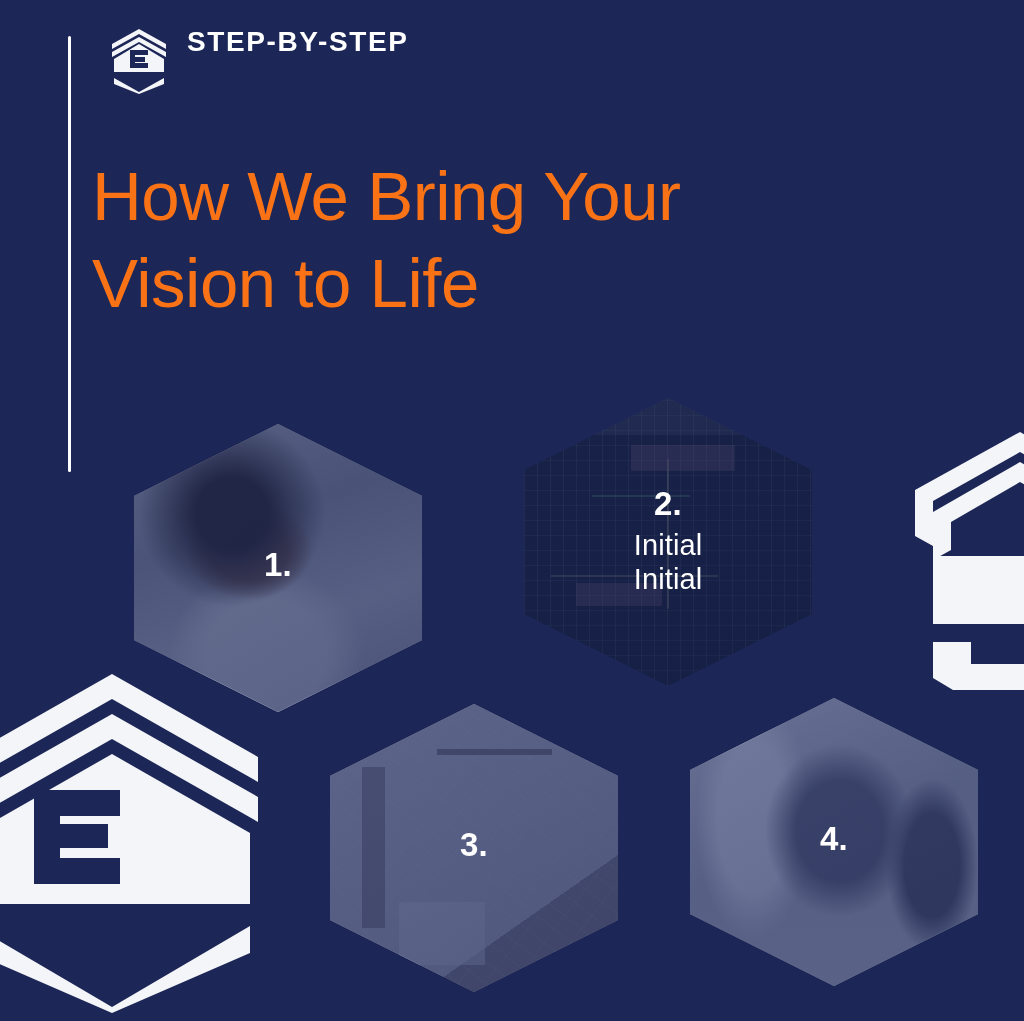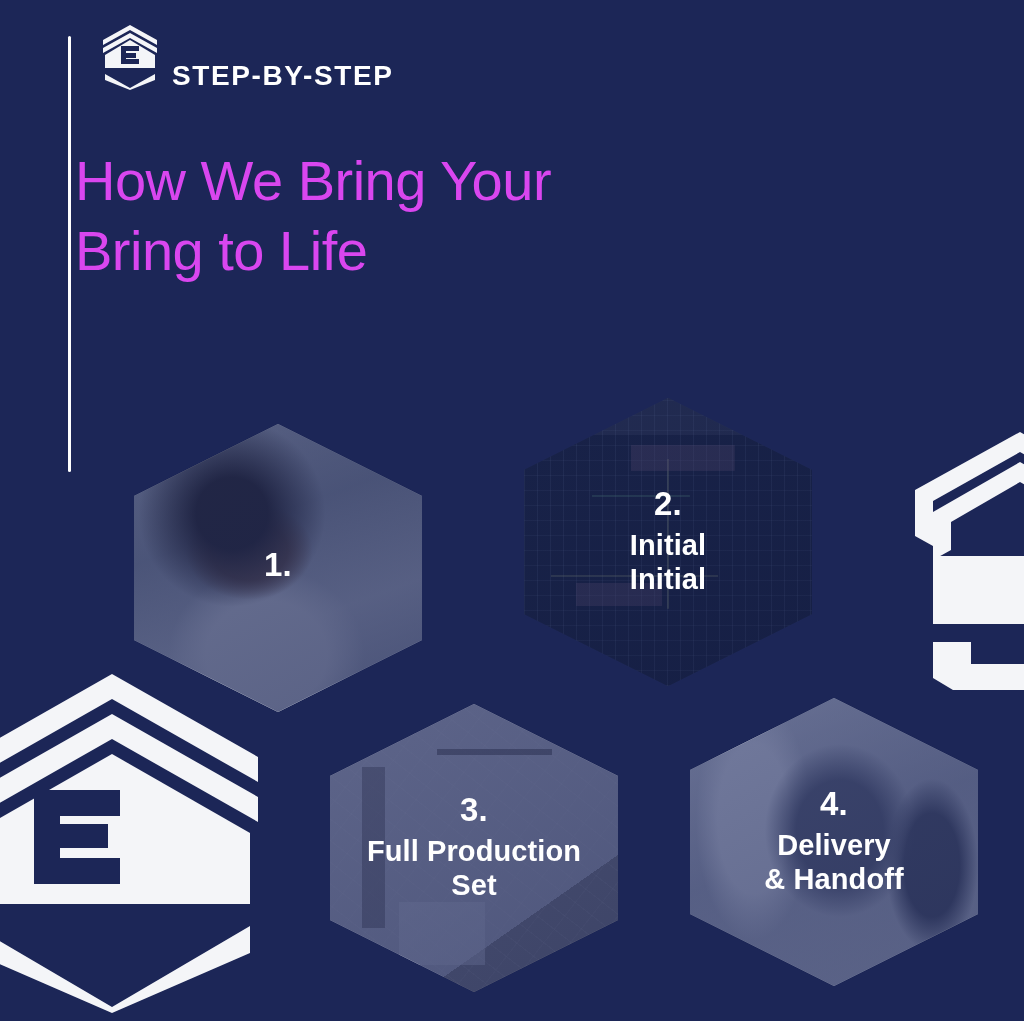--- a/index.html
+++ b/index.html
@@ -16,32 +16,32 @@
   .deco{position:absolute;pointer-events:none;}
   .deco-bl{left:-38px;top:668px;width:300px;height:345px;}
   .deco-r{left:905px;top:428px;width:230px;height:262px;}
 
   
   .accent-line{
     position:absolute;left:68px;top:36px;width:3px;height:436px;
     background:#ffffff;border-radius:2px;
   }
   .header-row{
-    position:absolute;left:100px;top:28px;
-    display:flex;align-items:flex-end;gap:12px;height:62px;
+    position:absolute;left:109px;top:28px;
+    display:flex;align-items:flex-start;gap:18px;height:62px;
   }
   .brand-mark{width:60px;height:66px;flex:0 0 auto;}
   .eyebrow{
     color:#ffffff;font-size:28px;font-weight:bold;
     letter-spacing:1.6px;white-space:nowrap;line-height:1;
   }
   .title{
-    position:absolute;left:75px;top:108px;width:880px;
-    color:#d946ef;
-    font-size:56px;line-height:1.26;font-weight:300;
+    position:absolute;left:92px;top:108px;width:880px;
+    color:#f97316;
+    font-size:69px;line-height:1.26;font-weight:300;
     letter-spacing:-0.5px;
     font-stretch:semi-condensed;
   }
   .title .ln{display:block;}
 
   
   .hex{
     position:absolute;
     -webkit-clip-path:polygon(50% 0%,100% 25%,100% 75%,50% 100%,0% 75%,0% 25%);
     clip-path:polygon(50% 0%,100% 25%,100% 75%,50% 100%,0% 75%,0% 25%);
@@ -53,21 +53,21 @@
     position:absolute;inset:0;
     display:flex;flex-direction:column;
     align-items:center;justify-content:center;
     text-align:center;color:#fff;
   }
   .hex-num{
     font-size:33px;font-weight:bold;line-height:1.05;
     margin-bottom:6px;letter-spacing:0.3px;
   }
   .hex-label{
-    font-size:29px;font-weight:700;line-height:1.18;
+    font-size:29px;font-weight:400;line-height:1.18;
     letter-spacing:0.1px;max-width:86%;
   }
 
   
   #step-1{left:134px;top:424px;width:288px;height:288px;}
   #step-2{left:524px;top:398px;width:288px;height:288px;}
   #step-3{left:330px;top:704px;width:288px;height:288px;}
   #step-4{left:690px;top:698px;width:288px;height:288px;}
 
   
@@ -168,21 +168,21 @@
         <rect x="21" y="22" width="5" height="18"></rect>
         <rect x="21" y="29" width="15" height="5"></rect>
         <rect x="21" y="35" width="18" height="5"></rect>
       </g>
     </svg>
     <div class="eyebrow">STEP-BY-STEP</div>
   </div>
 
   <h1 class="title">
     <span class="ln">How We Bring Your</span>
-    <span class="ln">Bring to Life</span>
+    <span class="ln">Vision to Life</span>
   </h1>
 
   <div class="hex" id="step-1">
     <div class="hex-art art-consult"></div>
     <div class="hex-tint tint-1"></div>
     <div class="hex-body">
       <div class="hex-num">1.</div>
     </div>
   </div>
 
@@ -196,32 +196,24 @@
         <div>Initial</div>
       </div>
     </div>
   </div>
 
   <div class="hex" id="step-3">
     <div class="hex-art art-plans"></div>
     <div class="hex-tint tint-3"></div>
     <div class="hex-body">
       <div class="hex-num">3.</div>
-      <div class="hex-label">
-        <div>Full Production</div>
-        <div>Set</div>
-      </div>
     </div>
   </div>
 
   <div class="hex" id="step-4">
     <div class="hex-art art-handoff"></div>
     <div class="hex-tint tint-4"></div>
     <div class="hex-body">
       <div class="hex-num">4.</div>
-      <div class="hex-label">
-        <div>Delivery</div>
-        <div>&amp; Handoff</div>
-      </div>
     </div>
   </div>
 
 </div>
 
 </body></html>

